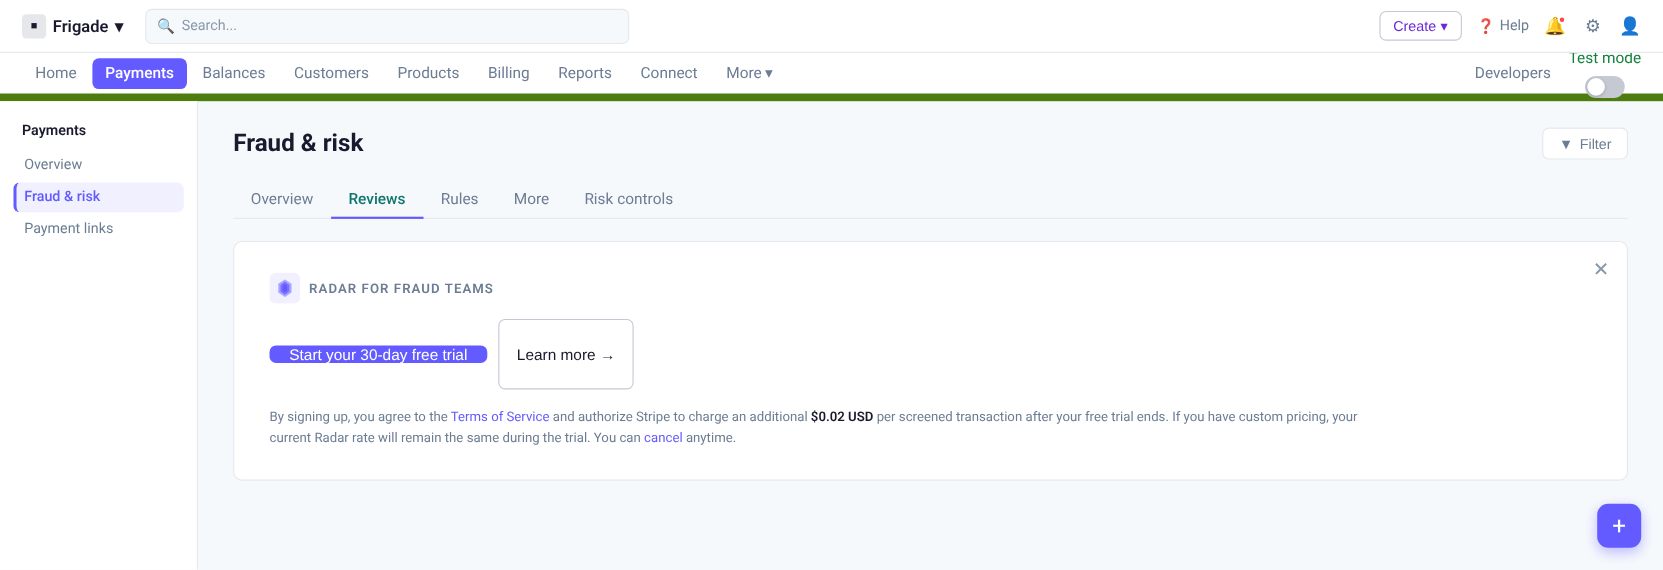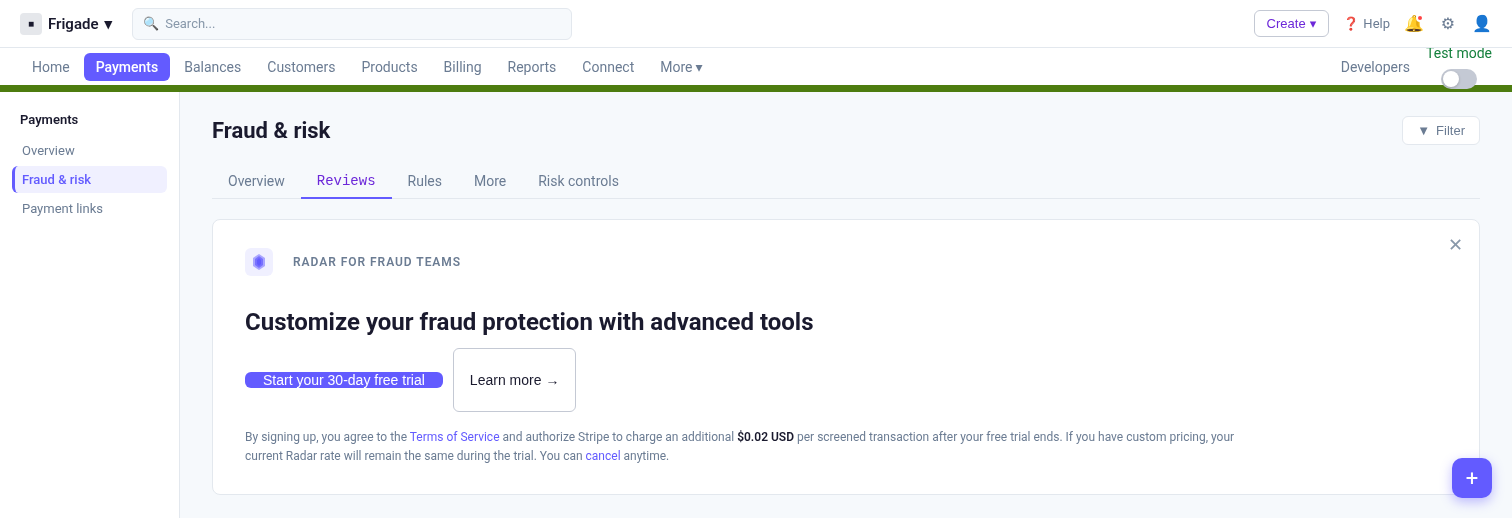--- a/index.html
+++ b/index.html
@@ -67,33 +67,33 @@
       border: 1px solid #e3e8ee; border-radius: 6px; padding: 6px 14px;
       font-size: 13px; color: #6b7c93; cursor: pointer; font-weight: 500;
     }
 
     
     .tabs { display: flex; border-bottom: 1px solid #e3e8ee; margin-bottom: 20px; }
     .tab {
       padding: 8px 16px; font-size: 14px; color: #6b7c93; cursor: pointer;
       border-bottom: 2px solid transparent; margin-bottom: -1px; font-weight: 400;
     }
-    .tab.active { color: #6d28d9; border-bottom-color: #635bff; font-weight: 500; font-family: Liberation Mono, monospace; }
+    .tab.active { color: #0f766e; border-bottom-color: #635bff; font-weight: 500; }
 
     
     .promo-card {
       background: #fff; border: 1px solid #e3e8ee; border-radius: 8px;
       padding: 28px 32px; position: relative;
     }
     .close-btn {
       position: absolute; top: 16px; right: 16px; background: none; border: none;
       cursor: pointer; color: #8898aa; font-size: 18px; line-height: 1;
     }
     .radar-badge {
-      display: flex; align-items: center; gap: 20px; margin-bottom: 32px;
+      display: flex; align-items: center; gap: 8px; margin-bottom: 14px;
     }
     .radar-icon { width: 28px; height: 28px; }
     .radar-label { font-size: 12px; font-weight: 600; letter-spacing: 0.08em; color: #6b7c93; text-transform: uppercase; }
     .promo-title { font-size: 24px; font-weight: 700; color: #1a1a2e; margin-bottom: 12px; }
     .promo-desc { font-size: 14px; color: #4f566b; line-height: 1.6; margin-bottom: 20px; max-width: 900px; }
     .promo-actions { display: flex; align-items: center; gap: 10px; margin-bottom: 16px; }
     .trial-btn {
       background: #635bff; color: #fff; border: none; border-radius: 6px;
       padding: 0 18px; font-size: 14px; font-weight: 500; cursor: pointer; text-align: center;
     }
@@ -205,21 +205,20 @@
       <div class="radar-badge">
         <svg class="radar-icon" viewBox="0 0 28 28" fill="none" xmlns="http://www.w3.org/2000/svg">
           <rect width="28" height="28" rx="6" fill="#f0f0ff"></rect>
           <path d="M14 6 L20 10 L20 18 L14 22 L8 18 L8 10 Z" fill="#635bff" opacity="0.5"></path>
           <path d="M14 8 L18 11 L18 17 L14 20 L10 17 L10 11 Z" fill="#635bff" opacity="0.7"></path>
           <path d="M14 10 L16 12 L16 16 L14 18 L12 16 L12 12 Z" fill="#635bff"></path>
         </svg>
         <span class="radar-label">RADAR FOR FRAUD TEAMS</span>
       </div>
 
-      <h2 class="promo-title">Customize your fraud protection with advanced tools</h2>
 
       <div class="promo-actions">
         <button class="trial-btn">Start your 30-day free trial</button>
         <button class="learn-more-btn">
           <span>Learn more</span>
           <span>→</span>
         </button>
       </div>
 
       <p class="promo-footer">

